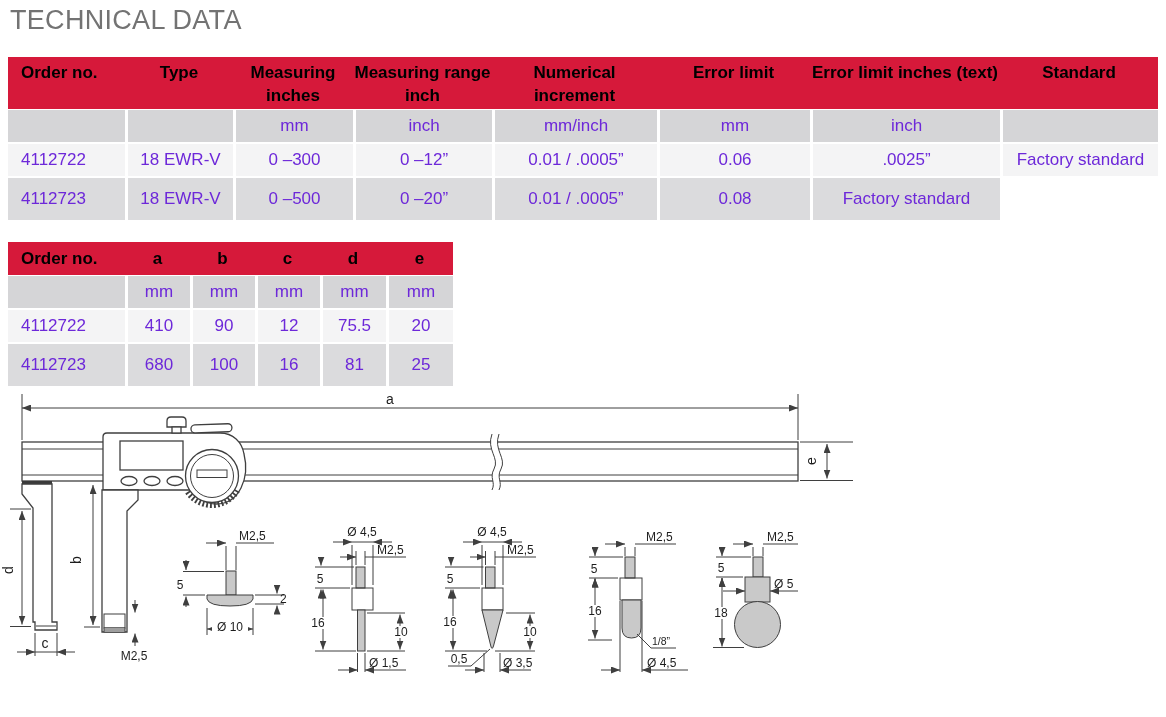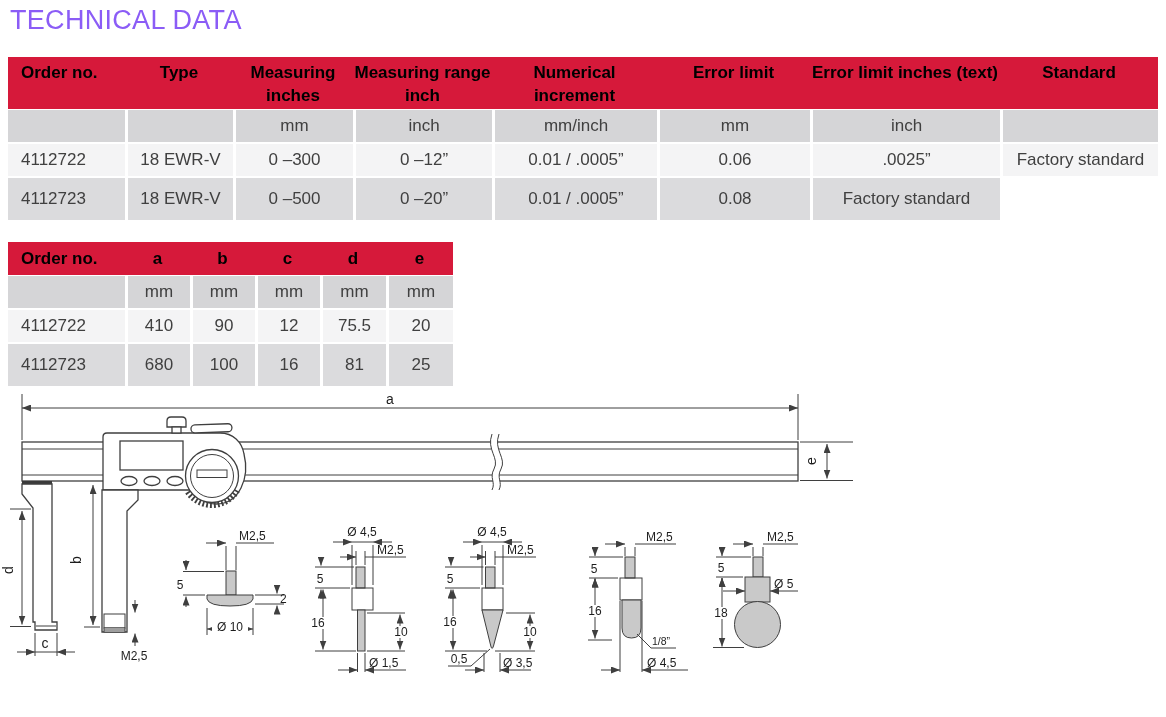--- a/index.html
+++ b/index.html
@@ -1,24 +1,24 @@
 <!DOCTYPE html>
 <html><head>
 <meta charset="utf-8">
 <style>
   html,body{margin:0;padding:0}
   body{width:1166px;height:717px;background:#fff;font-family:"Liberation Sans",sans-serif;position:relative;overflow:hidden}
-  .page-title{position:absolute;left:10px;top:5px;font-size:27px;color:#8b5cf6;letter-spacing:.3px}
+  .page-title{position:absolute;left:10px;top:5px;font-size:27px;color:#737373;letter-spacing:.3px}
   .tbl{position:absolute;left:8px}
   .t1{top:57px;width:1150px}
   .t2{top:242px;width:445px}
   .row{display:grid}
   .t1 .row{grid-template-columns:117px 108px 120px 139px 165px 153px 190px 158px}
   .t2 .row{grid-template-columns:117px 65px 65px 65px 66px 67px}
-  .cell{display:flex;justify-content:center;align-items:center;text-align:center;font-size:17px;color:#404040}
+  .cell{display:flex;justify-content:center;align-items:center;text-align:center;font-size:17px;color:#6d28d9}
   .cell.first{justify-content:flex-start;padding-left:13px;text-align:left}
   .hdr{background:#d6193a;margin-bottom:1px}
   .hdr .cell{color:#000000;font-weight:bold;line-height:23px}
   .t1 .hdr{height:52px}
   .t1 .hdr .cell{align-items:flex-start;padding-top:4px}
   .t2 .hdr{height:33px}
   .units{height:32px;margin-bottom:2px}
   .units .cell{background:#d5d5d7}
   .r0{height:32px;margin-bottom:2px}
   .r0 .cell{background:#f4f4f5}

